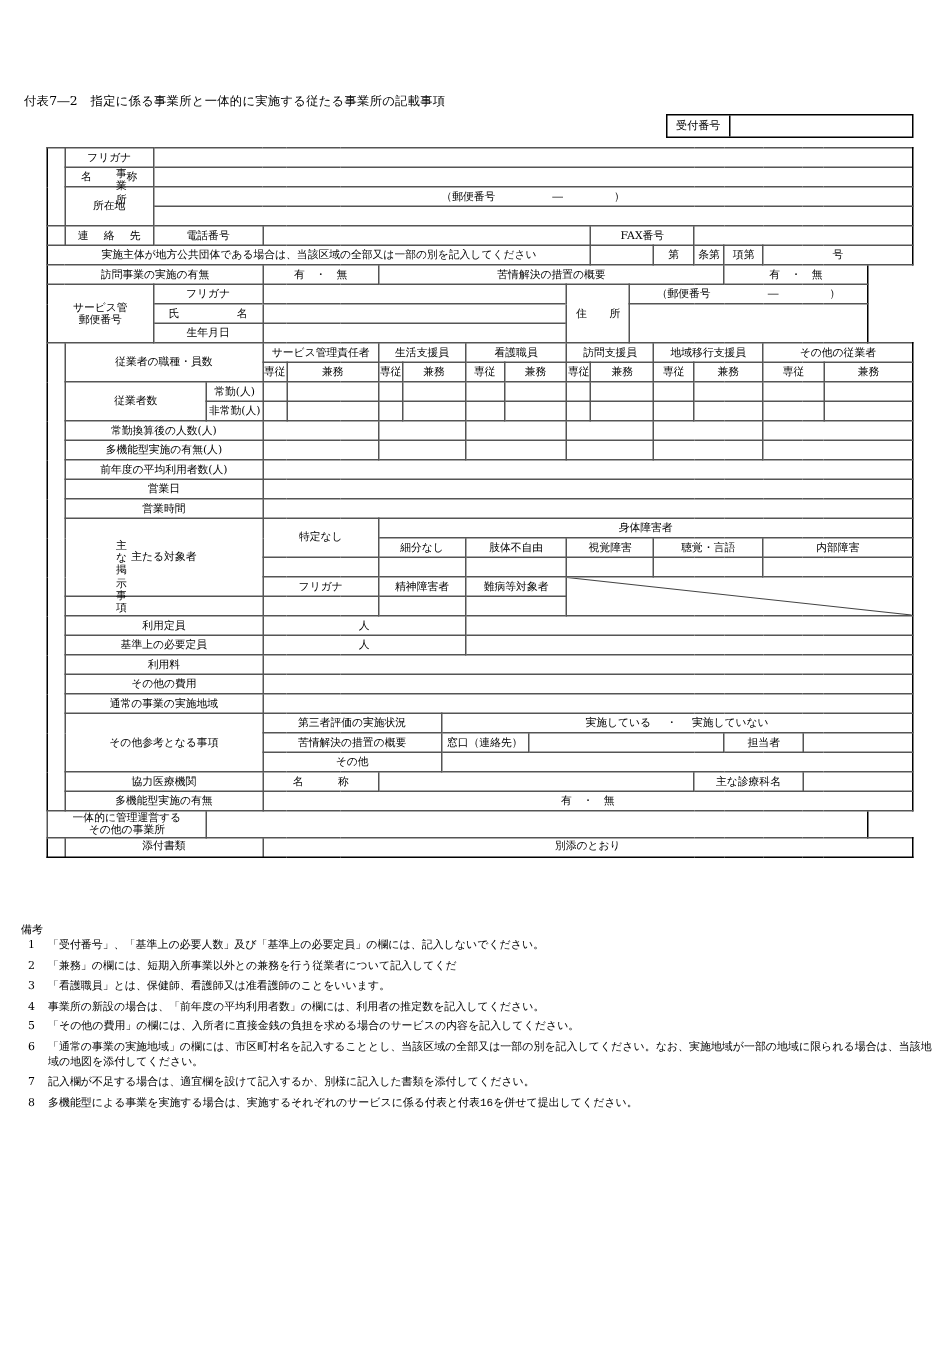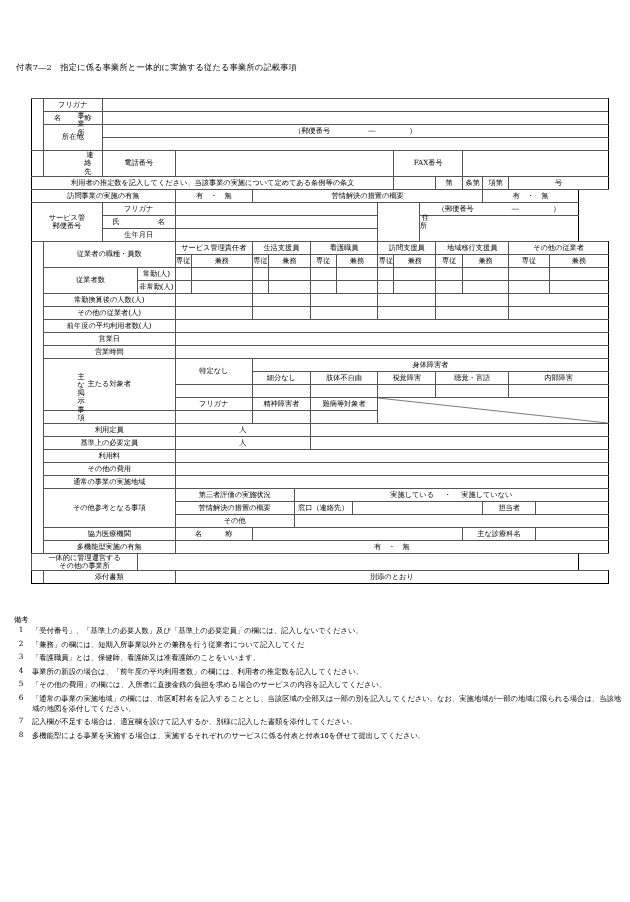--- a/index.html
+++ b/index.html
@@ -105,21 +105,20 @@
   .dashed-b { border-bottom: 0.6px dashed #777 !important; }
   .spread2 {
     display: inline-block;
     letter-spacing: 1.1em;
     text-indent: 1.1em;
   }
   .spread-wide {
     display: inline-block;
     letter-spacing: 0.55em;
     text-indent: 0.55em;
-    margin-left: 34px;
   }
   .thickright { border-right: 1.3px solid #000 !important; }
   .thickleft { border-left: 1.3px solid #000 !important; }
   .thickbottom { border-bottom: 1.3px solid #000 !important; }
   .pad-l { padding-left: 4px; text-align: left; }
   .h16 { height: 16px; }
   .h22 { height: 22px; }
   .h26 { height: 26px; margin-left: 18px; }
   .h40 { height: 40px; }
 
@@ -162,20 +161,24 @@
     font-family: Liberation Mono, monospace;
   }
 </style>
 </head>
 <body>
 
 <div class="page">
 
   <div class="doc-title">付表7―2　指定に係る事業所と一体的に実施する従たる事業所の記載事項</div>
 
+  <div class="receipt-box">
+    <div class="receipt-label">受付番号</div>
+    <div class="receipt-value"></div>
+  </div>
 
   <div class="form-wrap">
   <table class="form">
     <colgroup>
       <col style="width:11px">
       <col style="width:55px">
       <col style="width:33px">
       <col style="width:35px">
       <col style="width:15px">
       <col style="width:33px">
@@ -223,21 +226,21 @@
     <tr>
       <td class="vlabel thickleft"></td>
       <td class="lbl"><span class="spread-wide">連 絡 先</span></td>
       <td class="lbl" colspan="2">電話番号</td>
       <td class="blank" colspan="10"></td>
       <td class="lbl" colspan="3">FAX番号</td>
       <td class="blank thickright" colspan="6"></td>
     </tr>
 
     <tr>
-      <td class="article-line thickleft" colspan="14">利用者の推定数を記入してください、当該事業の実施について定めてある条例等の条文</td>
+      <td class="article-line thickleft" colspan="14">実施主体が地方公共団体である場合は、当該区域の全部又は一部の別を記入してください</td>
       <td class="blank" colspan="2"></td>
       <td class="lbl">第</td>
       <td class="lbl">条第</td>
       <td class="lbl">項第</td>
       <td class="lbl thickright" colspan="4">号</td>
     </tr>
 
     <tr>
       <td class="lbl thickleft" colspan="4">訪問事業の実施の有無</td>
       <td class="lbl aru-nashi" colspan="3">
@@ -334,21 +337,21 @@
       <td class="lbl" colspan="3">常勤換算後の人数(人)</td>
       <td class="blank" colspan="3"></td>
       <td class="blank" colspan="3"></td>
       <td class="blank" colspan="3"></td>
       <td class="blank" colspan="3"></td>
       <td class="blank" colspan="3"></td>
       <td class="blank thickright" colspan="4"></td>
     </tr>
 
     <tr>
-      <td class="lbl" colspan="3">その他の従業者(人)</td>
+      <td class="lbl" colspan="3">多機能型実施の有無(人)</td>
       <td class="blank" colspan="3"></td>
       <td class="blank" colspan="3"></td>
       <td class="blank" colspan="3"></td>
       <td class="blank" colspan="3"></td>
       <td class="blank" colspan="3"></td>
       <td class="blank thickright" colspan="4"></td>
     </tr>
 
     <tr>
       <td class="lbl" colspan="3">前年度の平均利用者数(人)</td>

